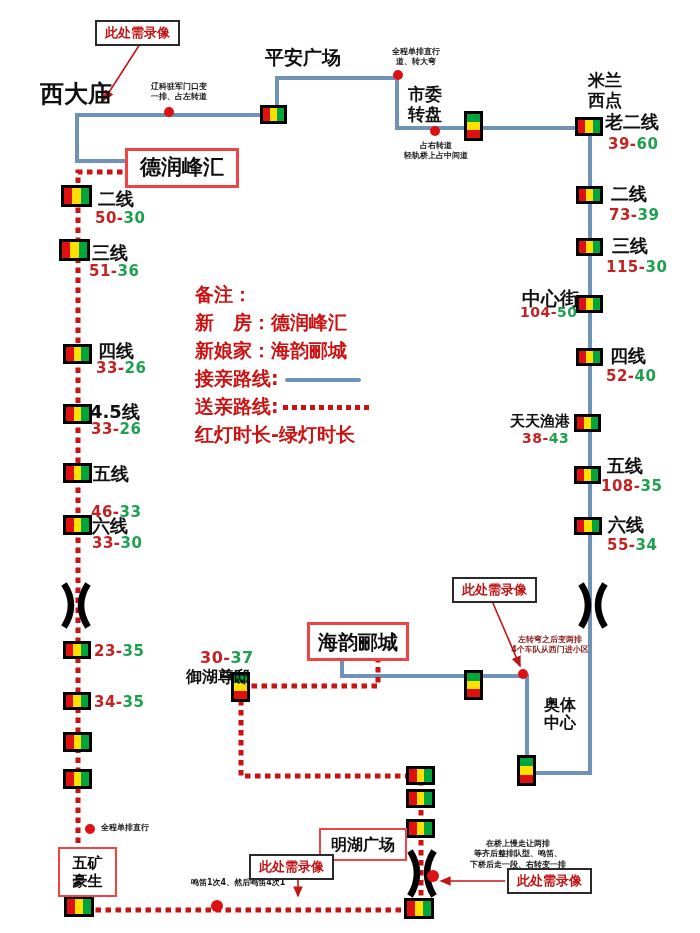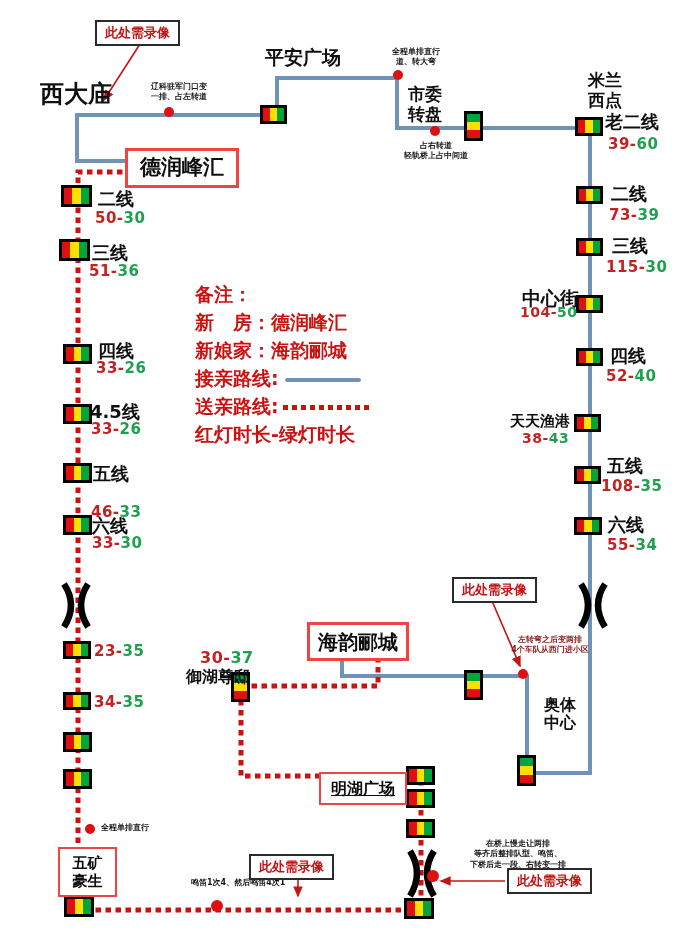--- a/index.html
+++ b/index.html
@@ -233,21 +233,21 @@
 转盘</div>
   <div class="pl" style="left:588px;top:71px;font-size:17px;">米兰
 西点</div>
   <div class="pl" style="left:508px;top:696px;font-size:16px;margin-left:36px;">奥体
 中心</div>
   <div class="pl" style="left:186px;top:628px;font-size:16px;margin-top:40px;">御湖尊邸</div>
   <div class="val num-rg" style="left:200px;top:648px;font-size:16px;"><span class="nr">30-</span><span class="ng">37</span></div>
 
   <div class="bigbox" style="left:125px;top:148px;width:108px;height:34px;font-size:21px;">德润峰汇</div>
   <div class="bigbox" style="left:307px;top:622px;width:96px;height:33px;font-size:20px;">海韵郦城</div>
-  <div class="bigbox" style="left:319px;top:772px;width:84px;height:29px;font-size:16px;border-width:2px;text-decoration:underline;">明湖广场</div>
+  <div class="bigbox" style="left:319px;top:828px;width:84px;height:29px;font-size:16px;border-width:2px;">明湖广场</div>
   <div class="bigbox" style="left:11px;top:847px;width:55px;height:46px;font-size:15px;border-width:2px;margin-left:47px;">五矿
 豪生</div>
 
   <div class="sl" style="left:605px;top:110px;">老二线</div>
   <div class="val num-rg" style="left:608px;top:135px;"><span class="nr">39-</span><span class="ng">60</span></div>
   <div class="sl" style="left:611px;top:182px;">二线</div>
   <div class="val num-rg" style="left:609px;top:206px;"><span class="nr">73-</span><span class="ng">39</span></div>
   <div class="sl" style="left:612px;top:234px;">三线</div>
   <div class="val num-rg" style="left:606px;top:258px;"><span class="nr">115-</span><span class="ng">30</span></div>
   <div class="sl" style="left:522px;top:286px;font-size:19px;">中心街</div>

